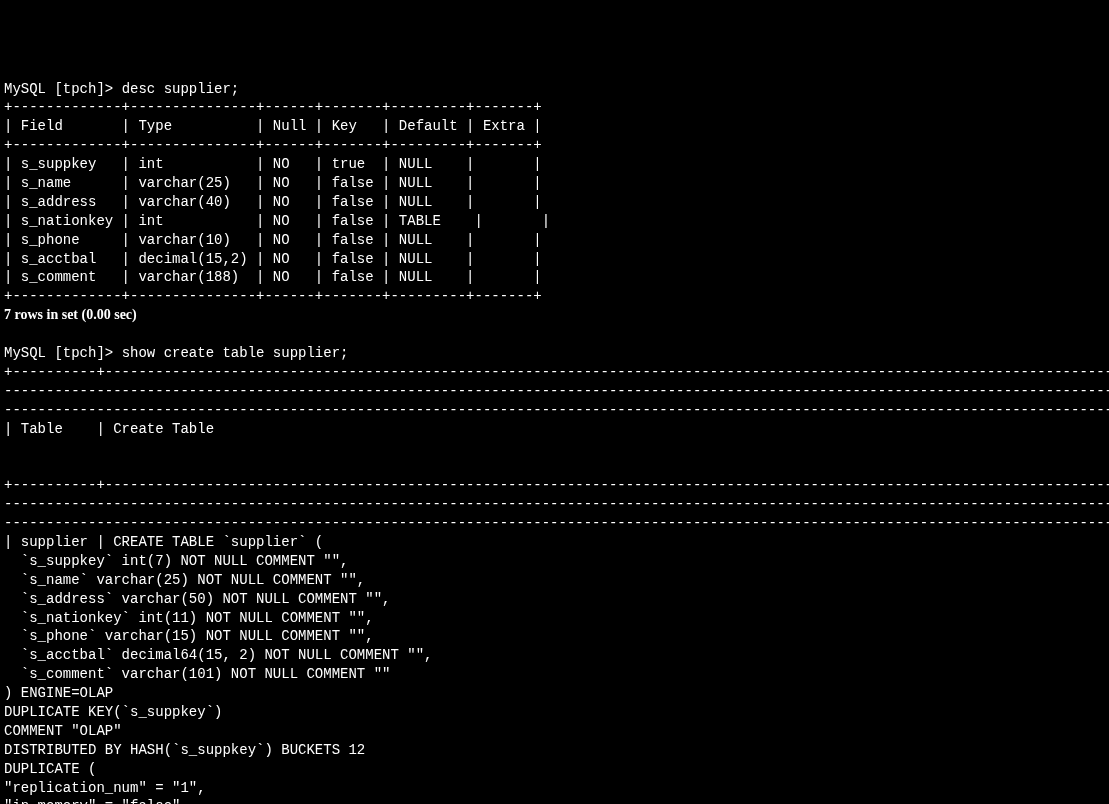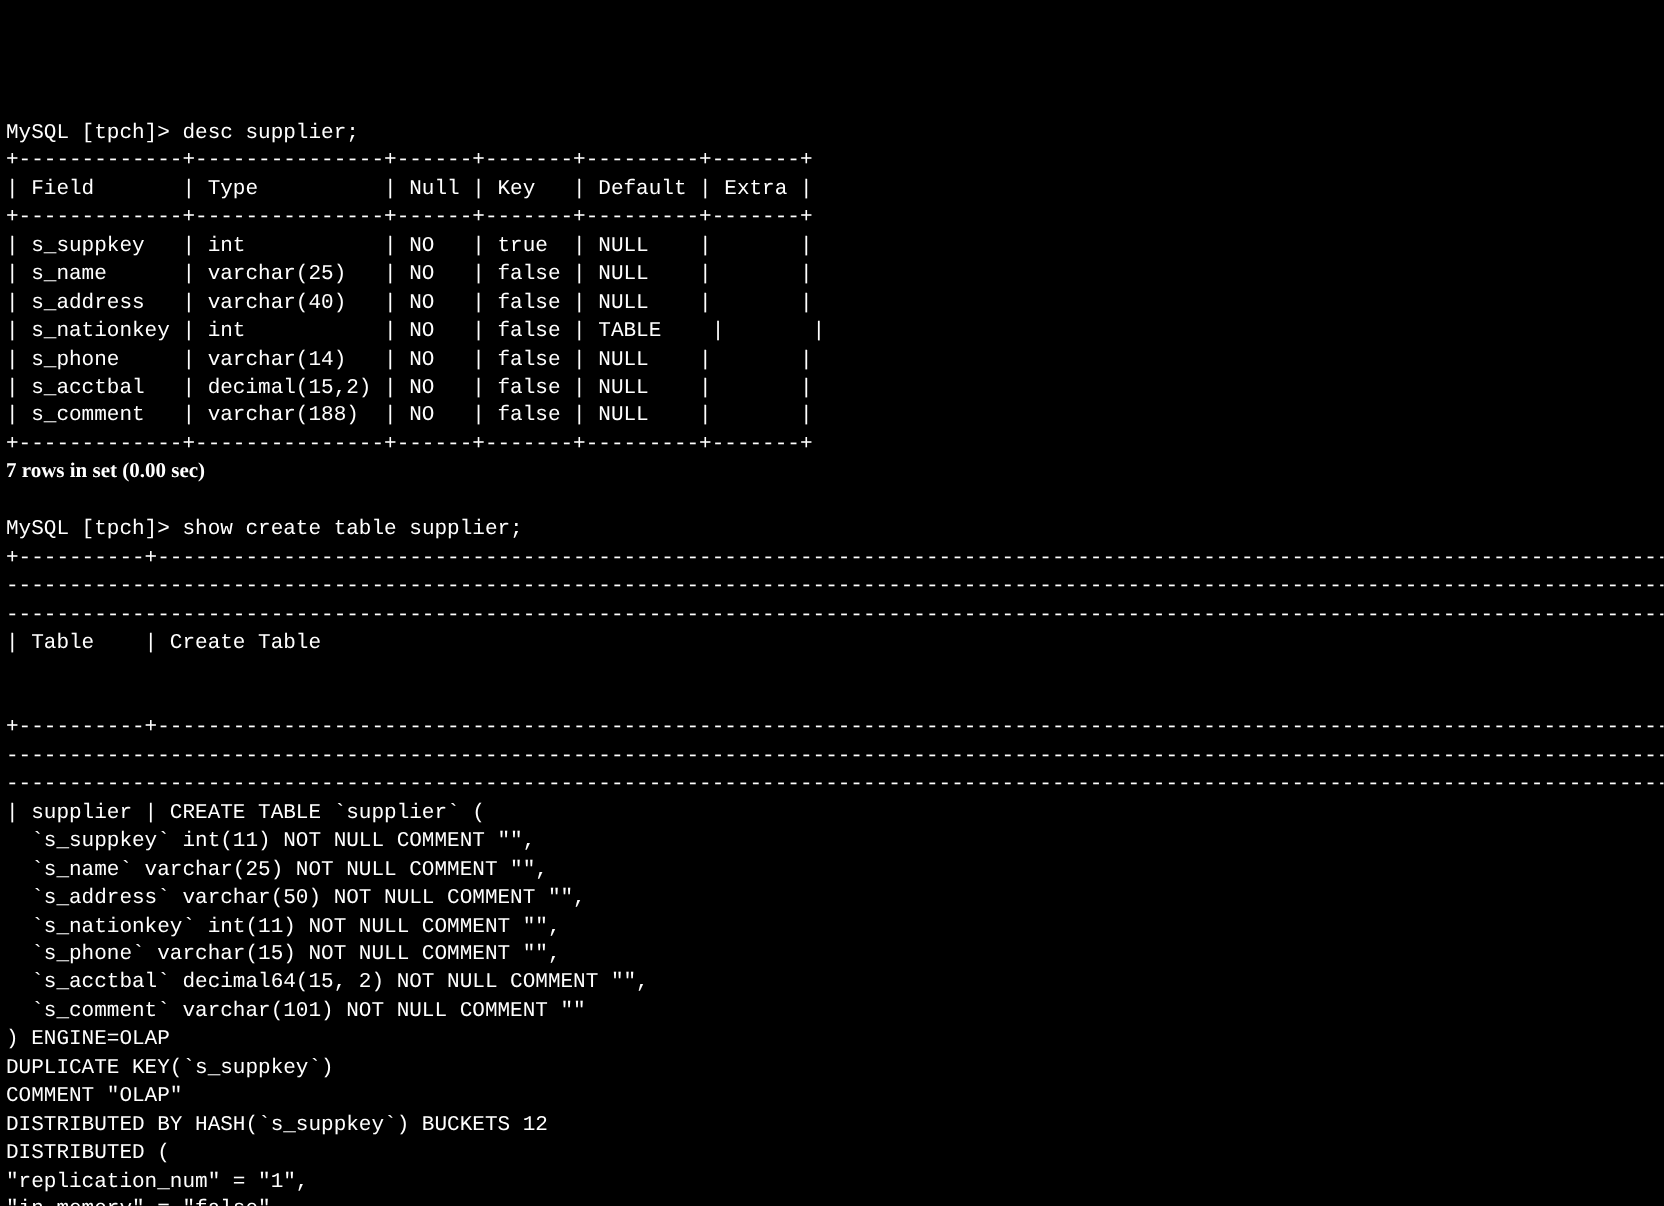--- a/index.html
+++ b/index.html
@@ -30,49 +30,49 @@
 
 
 <div class="terminal"><span><span>MySQL [tpch]&gt; </span><span>desc supplier;</span></span>
 <span>+-------------+---------------+------+-------+---------+-------+</span>
 <span>| Field       | Type          | Null | Key   | Default | Extra |</span>
 <span>+-------------+---------------+------+-------+---------+-------+</span>
 <span>| s_suppkey   | int           | NO   | true  | NULL    |       |</span>
 <span>| s_name      | varchar(25)   | NO   | false | NULL    |       |</span>
 <span>| s_address   | varchar(40)   | NO   | false | NULL    |       |</span>
 <span>| s_nationkey | int           | NO   | false | TABLE    |       |</span>
-<span>| s_phone     | varchar(14)   | NO   | false | NULL    |       |</span>
+<span>| s_phone     | varchar(10)   | NO   | false | NULL    |       |</span>
 <span>| s_acctbal   | decimal(15,2) | NO   | false | NULL    |       |</span>
 <span>| s_comment   | varchar(188)  | NO   | false | NULL    |       |</span>
 <span>+-------------+---------------+------+-------+---------+-------+</span>
 <span class="bold">7 rows in set (0.00 sec)</span>
 <span></span>
 <span><span>MySQL [tpch]&gt; </span><span>show create table supplier;</span></span>
 <span>+----------+-----------------------------------------------------------------------------------------------------------------------------------------------</span>
 <span>--------------------------------------------------------------------------------------------------------------------------------------------------------------</span>
 <span>-----------------------------------------------------------------------------------------------------------------------------------------+</span>
 <span>| Table    | Create Table                                                                                                                                  </span>
 <span>                                                                                                                                                              </span>
 <span>                                                                                                                                         |</span>
 <span>+----------+-----------------------------------------------------------------------------------------------------------------------------------------------</span>
 <span>--------------------------------------------------------------------------------------------------------------------------------------------------------------</span>
 <span>-----------------------------------------------------------------------------------------------------------------------------------------+</span>
 <span>| supplier | CREATE TABLE `supplier` (</span>
-<span>  `s_suppkey` int(11) NOT NULL COMMENT "",</span>
+<span>  `s_suppkey` int(7) NOT NULL COMMENT "",</span>
 <span>  `s_name` varchar(25) NOT NULL COMMENT "",</span>
 <span>  `s_address` varchar(50) NOT NULL COMMENT "",</span>
 <span>  `s_nationkey` int(11) NOT NULL COMMENT "",</span>
 <span>  `s_phone` varchar(15) NOT NULL COMMENT "",</span>
 <span>  `s_acctbal` decimal64(15, 2) NOT NULL COMMENT "",</span>
 <span>  `s_comment` varchar(101) NOT NULL COMMENT ""</span>
 <span>) ENGINE=OLAP</span>
 <span>DUPLICATE KEY(`s_suppkey`)</span>
 <span>COMMENT "OLAP"</span>
 <span>DISTRIBUTED BY HASH(`s_suppkey`) BUCKETS 12</span>
-<span>DISTRIBUTED (</span>
+<span>DUPLICATE (</span>
 <span>"replication_num" = "1",</span>
 <span>"in_memory" = "false",</span>
 
 
 
 
 
 
 
 </div>

